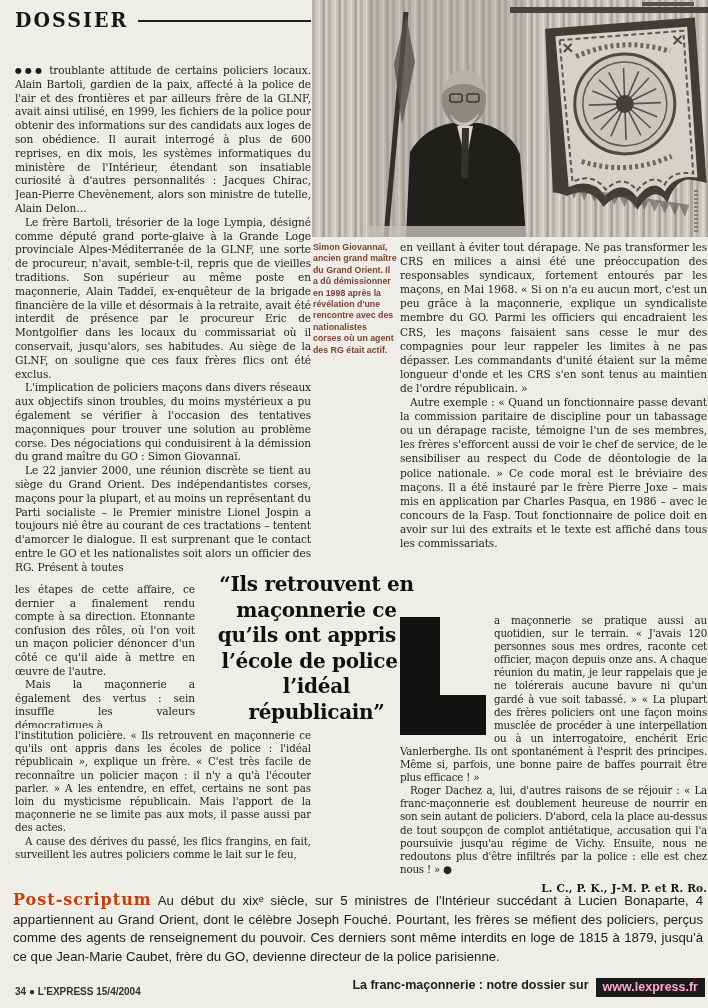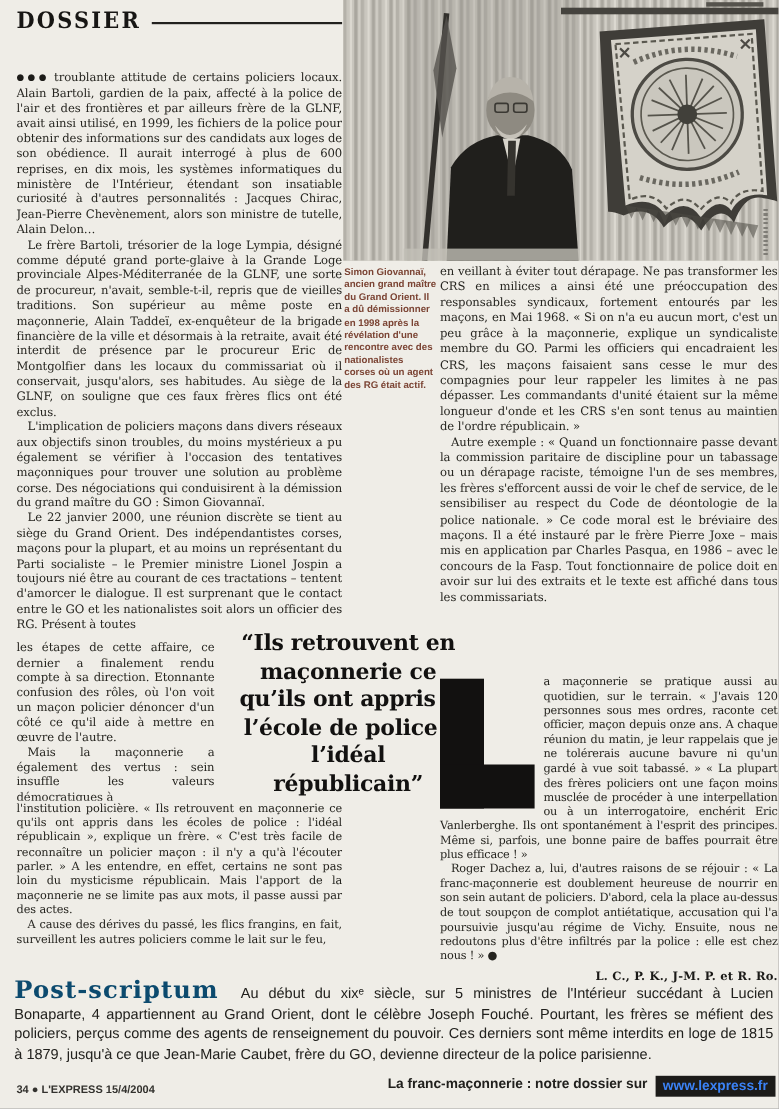--- a/index.html
+++ b/index.html
@@ -34,27 +34,27 @@
     font-family:"DejaVu Serif",serif;font-weight:bold;font-size:20px;line-height:25.5px;
     color:#121110;letter-spacing:-0.3px;margin-left:24px;}
   
   .dropcap{float:left;width:86px;height:118px;margin:3px 8px 2px 0;position:relative;}
   .dropcap .dc-v{position:absolute;left:0;top:0;width:40px;height:118px;background:#121110;}
   .dropcap .dc-h{position:absolute;left:0;bottom:0;width:86px;height:40px;background:#121110;}
   .byline{text-align:right;font-weight:bold;font-size:10.5px;margin-top:6px;letter-spacing:0.2px;color:#1a1917;}
   
   .postscriptum{position:absolute;left:13px;top:891px;width:690px;
     font-family:"Liberation Sans",sans-serif;font-size:13.2px;line-height:18.5px;color:#21201d;text-align:justify;}
-  .ps-title{font-family:"DejaVu Serif",serif;font-weight:bold;font-size:22px;letter-spacing:1px;color:#0c4a6e;margin-right:20px;}
+  .ps-title{font-family:"DejaVu Serif",serif;font-weight:bold;font-size:16px;letter-spacing:1px;color:#c2410c;margin-right:6px;}
   
   .footer-left{position:absolute;left:15px;top:986px;font-family:"Liberation Sans",sans-serif;font-size:10px;color:#33322e;font-weight:bold;}
   .footer-right{position:absolute;right:3px;top:978px;display:flex;align-items:flex-start;gap:7px;
     font-family:"Liberation Sans",sans-serif;}
   .footer-right .fr-text{font-size:12.5px;font-weight:bold;color:#21201d;}
-  .footer-right .fr-box{background:#1c1b19;color:#3b82f6;font-weight:bold;font-size:12.5px;padding:2px 7px 3px 7px;}
+  .footer-right .fr-box{background:#1c1b19;color:#f9a8d4;font-weight:bold;font-size:12.5px;padding:2px 7px 3px 7px;}
 </style>
 </head>
 <body>
 
 <div class="page">
 
   <div class="masthead">
     <span class="dossier">DOSSIER</span>
     <span class="mast-rule"></span>
   </div>

